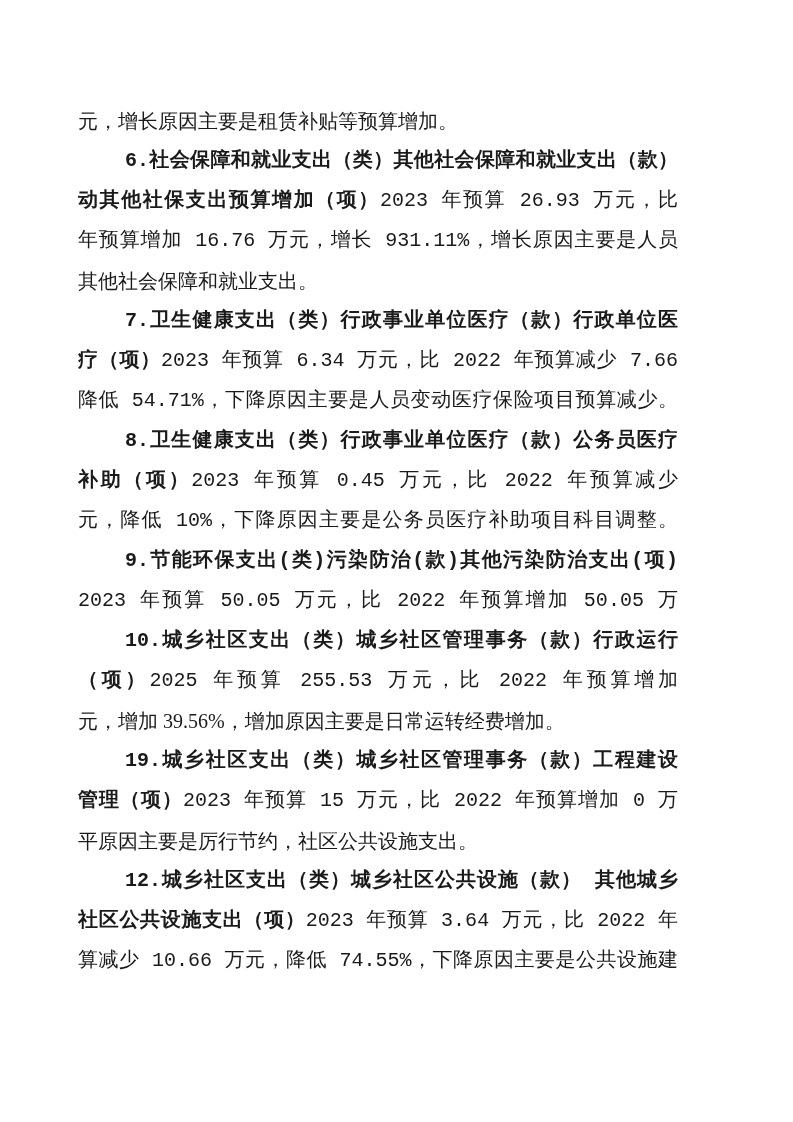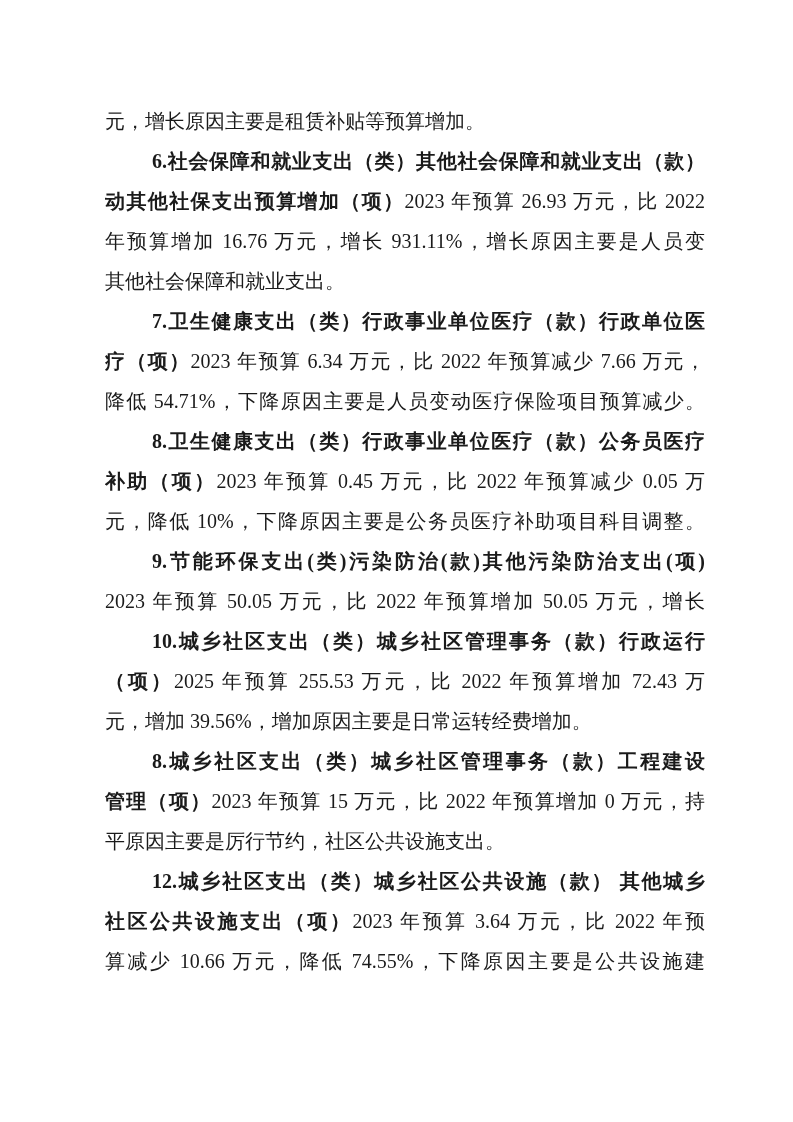--- a/index.html
+++ b/index.html
@@ -11,36 +11,37 @@
     position: relative;
     width: 793px;
     height: 1122px;
     background: #ffffff;
     overflow: hidden;
     font-family: "Liberation Serif", "DejaVu Serif", serif;
     color: #1a1a1a;
   }
   .text-block {
     position: absolute;
-    left: 105px;
+    left: 78px;
     top: 101px;
     width: 600px;
   }
   .line {
     height: 40px;
     line-height: 40px;
     font-size: 20px;
     letter-spacing: 0;
     text-align: justify;
     text-align-last: left;
     white-space: normal;
     overflow: hidden;
   }
   .line.fill {
     text-align-last: justify;
+    font-family: Liberation Mono, monospace;
   }
   .line.indent {
     text-indent: 47px;
   }
   .run { font-weight: normal; }
   .run.bold { font-weight: bold; }
 </style>
 </head>
 <body>
 
@@ -55,20 +56,20 @@
       <div class="line fill"><span class="run bold">疗（项）</span><span class="run">2023 年预算 6.34 万元，比 2022 年预算减少 7.66 万元，</span></div>
       <div class="line fill"><span class="run">降低 54.71%，下降原因主要是人员变动医疗保险项目预算减少。</span></div>
       <div class="line fill indent"><span class="run bold">8.卫生健康支出（类）行政事业单位医疗（款）公务员医疗</span></div>
       <div class="line fill"><span class="run bold">补助（项）</span><span class="run">2023 年预算 0.45 万元，比 2022 年预算减少 0.05 万</span></div>
       <div class="line fill"><span class="run">元，降低 10%，下降原因主要是公务员医疗补助项目科目调整。</span></div>
       <div class="line fill indent"><span class="run bold">9.节能环保支出(类)污染防治(款)其他污染防治支出(项)</span></div>
       <div class="line fill"><span class="run">2023 年预算 50.05 万元，比 2022 年预算增加 50.05 万元，增长</span></div>
       <div class="line fill indent"><span class="run bold">10.城乡社区支出（类）城乡社区管理事务（款）行政运行</span></div>
       <div class="line fill"><span class="run bold">（项）</span><span class="run">2025 年预算 255.53 万元，比 2022 年预算增加 72.43 万</span></div>
       <div class="line"><span class="run">元，增加 39.56%，增加原因主要是日常运转经费增加。</span></div>
-      <div class="line fill indent"><span class="run bold">8.城乡社区支出（类）城乡社区管理事务（款）工程建设</span></div>
+      <div class="line fill indent"><span class="run bold">19.城乡社区支出（类）城乡社区管理事务（款）工程建设</span></div>
       <div class="line fill"><span class="run bold">管理（项）</span><span class="run">2023 年预算 15 万元，比 2022 年预算增加 0 万元，持</span></div>
       <div class="line"><span class="run">平原因主要是厉行节约，社区公共设施支出。</span></div>
       <div class="line fill indent"><span class="run bold">12.城乡社区支出（类）城乡社区公共设施（款） 其他城乡</span></div>
       <div class="line fill"><span class="run bold">社区公共设施支出（项）</span><span class="run">2023 年预算 3.64 万元，比 2022 年预</span></div>
       <div class="line fill"><span class="run">算减少 10.66 万元，降低 74.55%，下降原因主要是公共设施建</span></div>
     </div>
 </div>
 
 </body></html>

